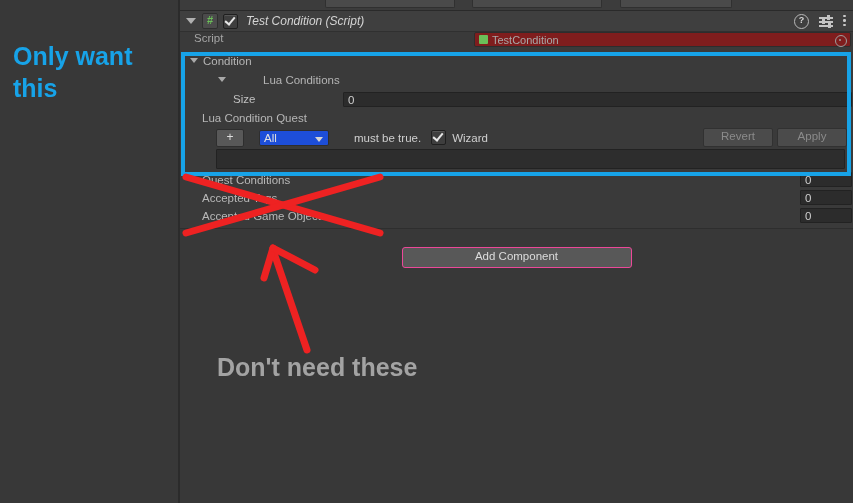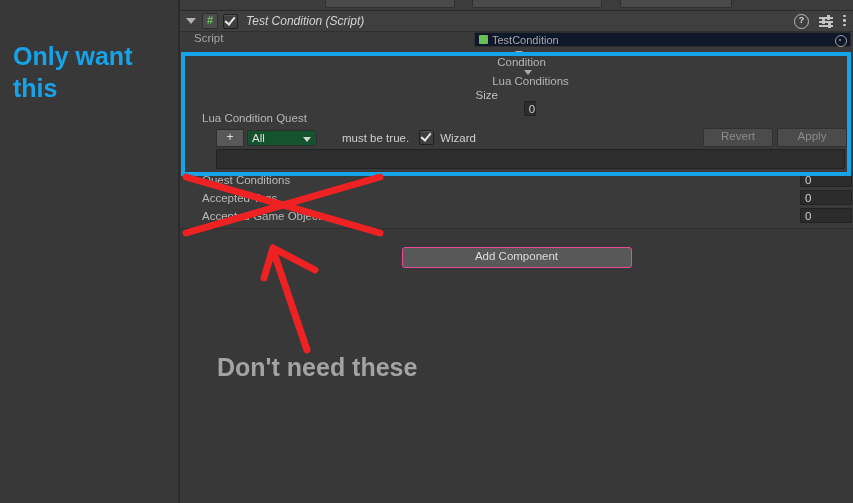--- a/index.html
+++ b/index.html
@@ -151,38 +151,37 @@
   }
 
   
   .row {
     position: relative;
     height: 18px;
     display: flex;
     align-items: center;
     font-size: 11.5px;
     color: #b4b4b4;
-    flex-direction: column;
   }
   .row .label { white-space: nowrap; }
 
   
   .script-row {
     height: 19px;
     background: #3a3a3a;
     display: flex;
     align-items: flex-start;
     padding-left: 14px;
     box-sizing: border-box;
   }
   .script-row .label { color: #a5a5a5; font-size: 11.5px; width: 280px; }
   .objfield {
     flex: 1;
     height: 15px;
-    background: #0f172a;
+    background: #7f1d1d;
     border: 1px solid #2d2d2d;
     border-radius: 2px;
     display: flex;
     align-items: center;
     padding: 0 4px;
     margin-right: 2px;
     box-sizing: border-box;
     position: relative;
   }
   .objfield .mini-ico {
@@ -201,22 +200,22 @@
   }
   .objfield .picker::after {
     content: ""; position: absolute;
     left: 2.5px; top: 2.5px; width: 2px; height: 2px;
     background: #9d9d9d; border-radius: 50%;
   }
 
   
   .cond-block { background: #3a3a3a; }
   .indent1 { padding-left: 10px; }
-  .indent2 { padding-left: 28px; }
-  .indent3 { padding-left: 28px; }
+  .indent2 { padding-left: 38px; gap: 32px; }
+  .indent3 { padding-left: 53px; }
 
   .row .mini-arrow {
     width: 0; height: 0;
     border-left: 4px solid transparent;
     border-right: 4px solid transparent;
     border-top: 5px solid #a9a9a9;
     margin-right: 5px;
     flex: 0 0 auto;
   }
 
@@ -257,24 +256,24 @@
     background: #585858;
     border: 1px solid #2e2e2e;
     border-radius: 2px;
     color: #dedede;
     font-size: 12px;
     line-height: 14px;
     text-align: center;
   }
   .dropdown {
     width: 70px; height: 16px;
-    background: #14532d;
+    background: #1d4ed8;
     border: 1px solid #2e2e2e;
     border-radius: 2px;
-    margin-left: 3px;
+    margin-left: 15px;
     display: flex;
     align-items: center;
     padding: 0 4px;
     box-sizing: border-box;
     position: relative;
   }
   .dropdown .dd-text { color: #e0e0e0; font-size: 11.5px; }
   .dropdown .dd-arrow {
     position: absolute; right: 5px; top: 6px;
     width: 0; height: 0;

